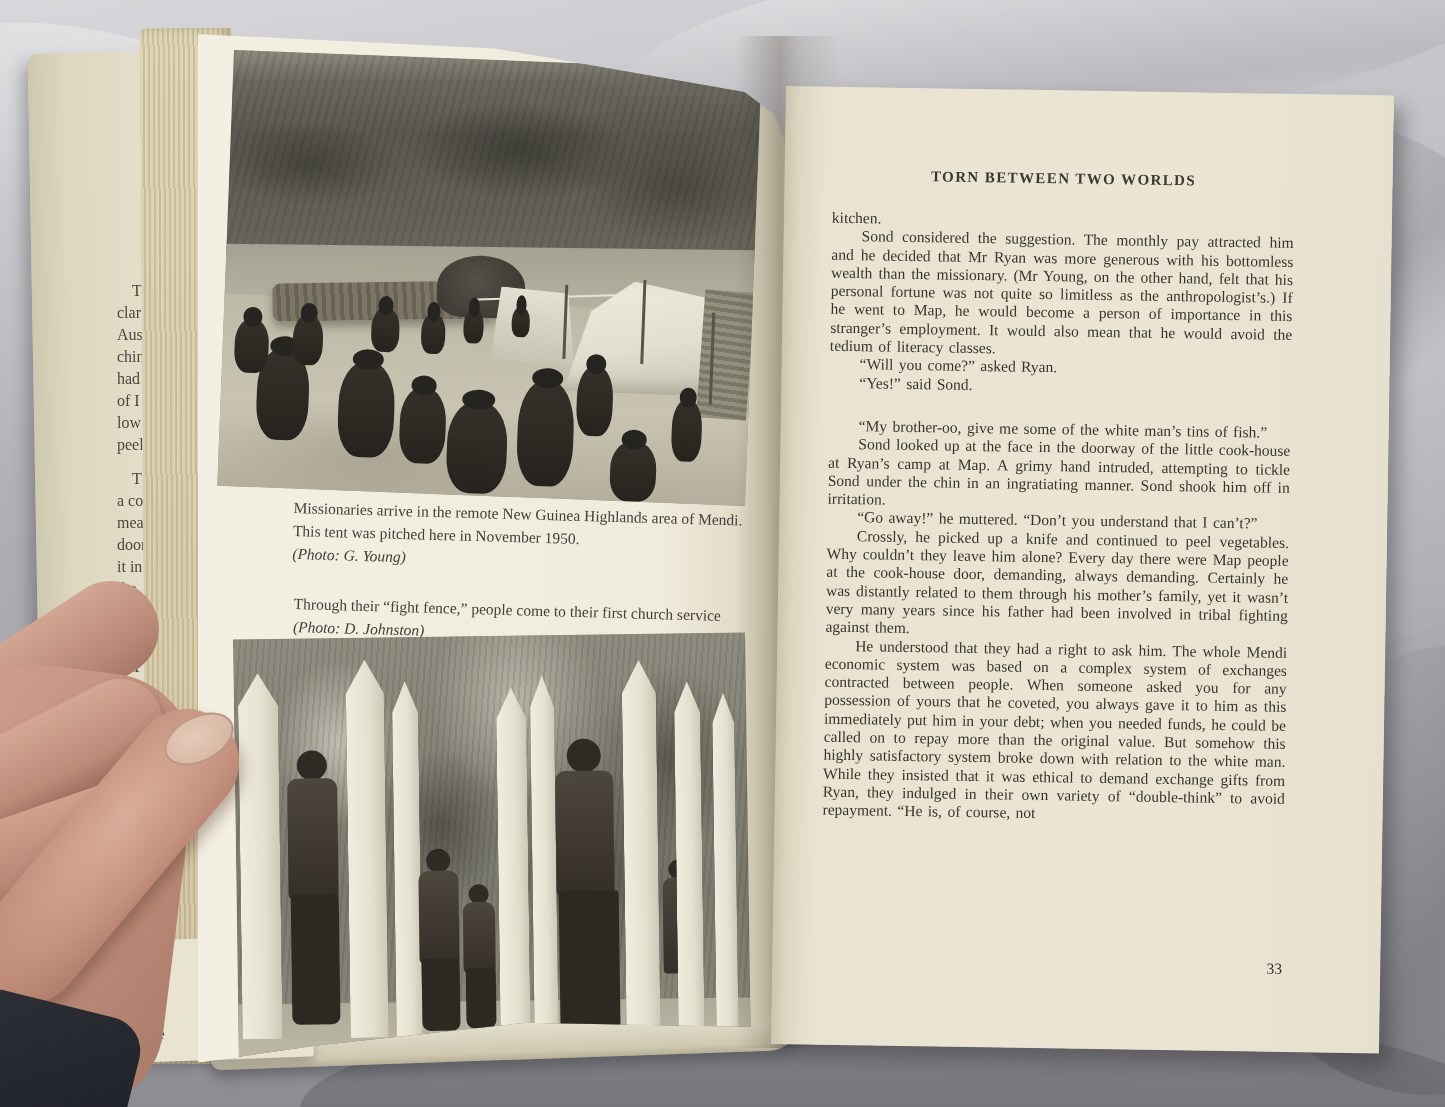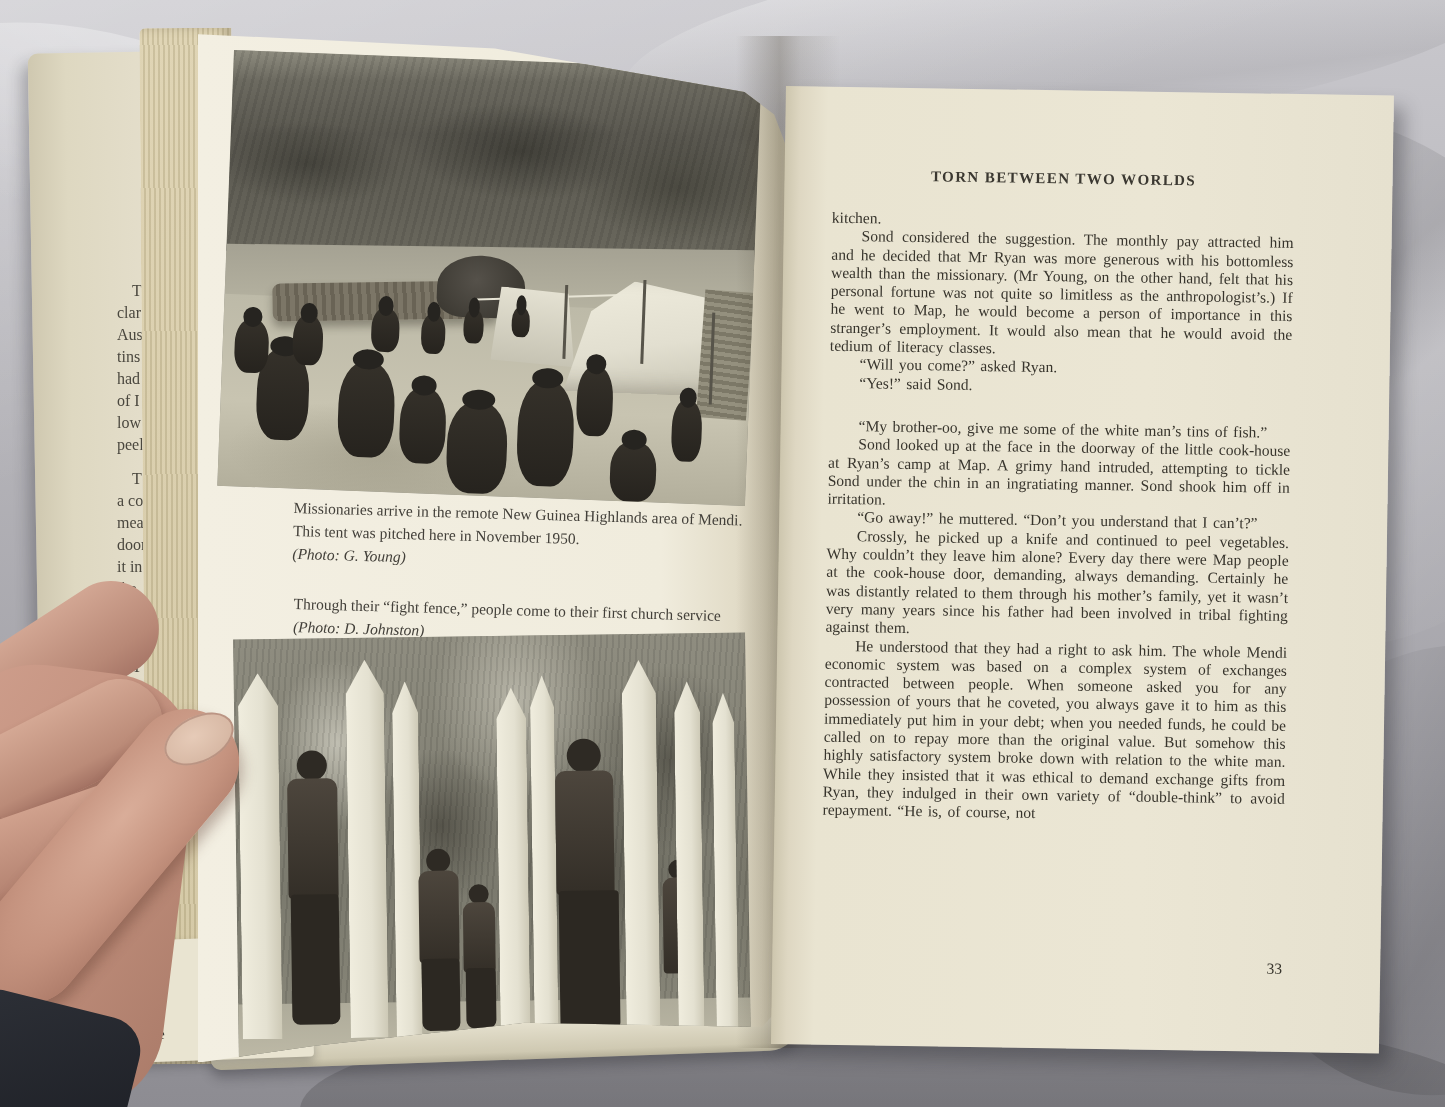--- a/index.html
+++ b/index.html
@@ -176,21 +176,21 @@
     <div class="fold f4"></div>
     <div class="fold f5"></div>
   </div>
 
   <div class="jacket"></div>
 
   <div class="flap-text">
     <div class="ln ind">T</div>
     <div class="ln">clar</div>
     <div class="ln">Aus</div>
-    <div class="ln">tins</div>
+    <div class="ln">chin</div>
     <div class="ln">had</div>
     <div class="ln">of I</div>
     <div class="ln">low</div>
     <div class="ln">peel</div>
     <div class="ln ind">T</div>
     <div class="ln">a co</div>
     <div class="ln">mean</div>
     <div class="ln">door</div>
     <div class="ln">it in</div>
     <div class="ln">the</div>

